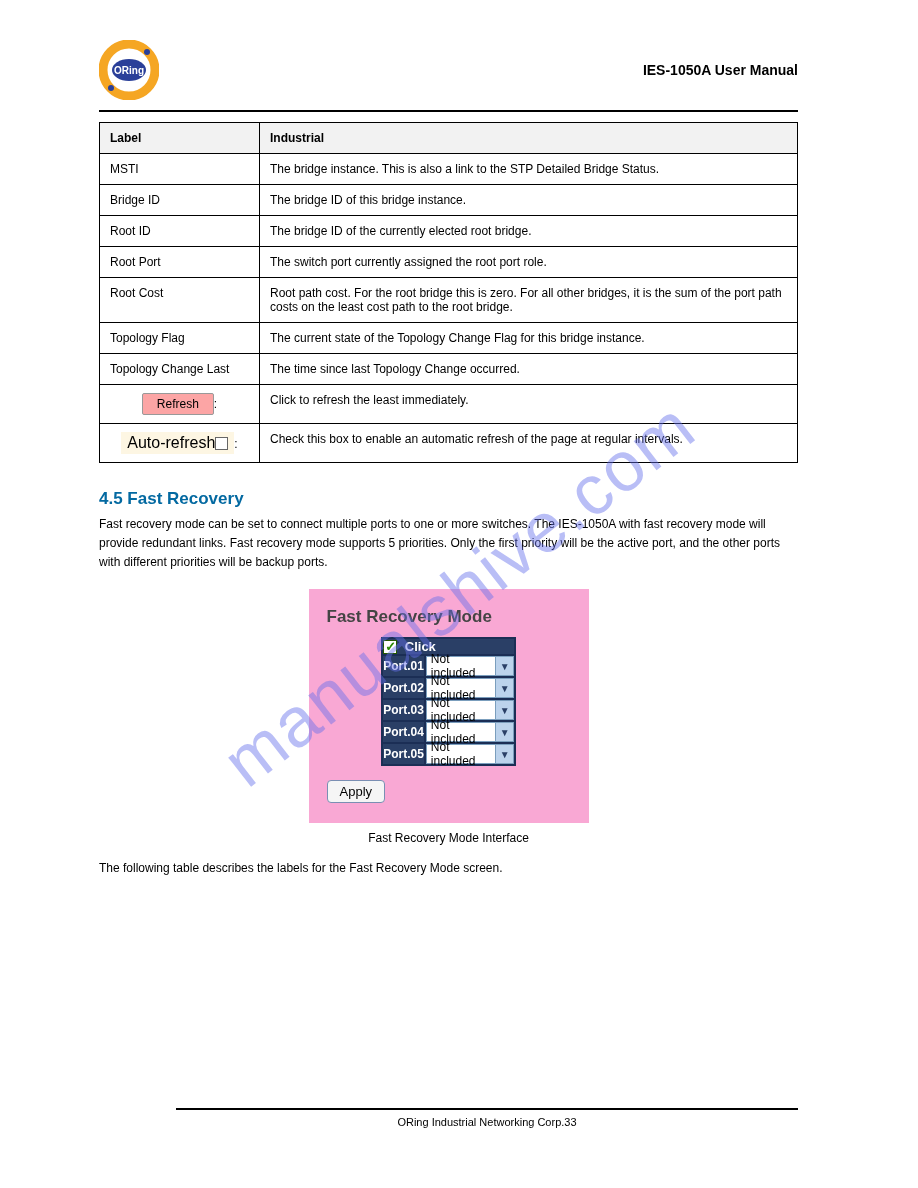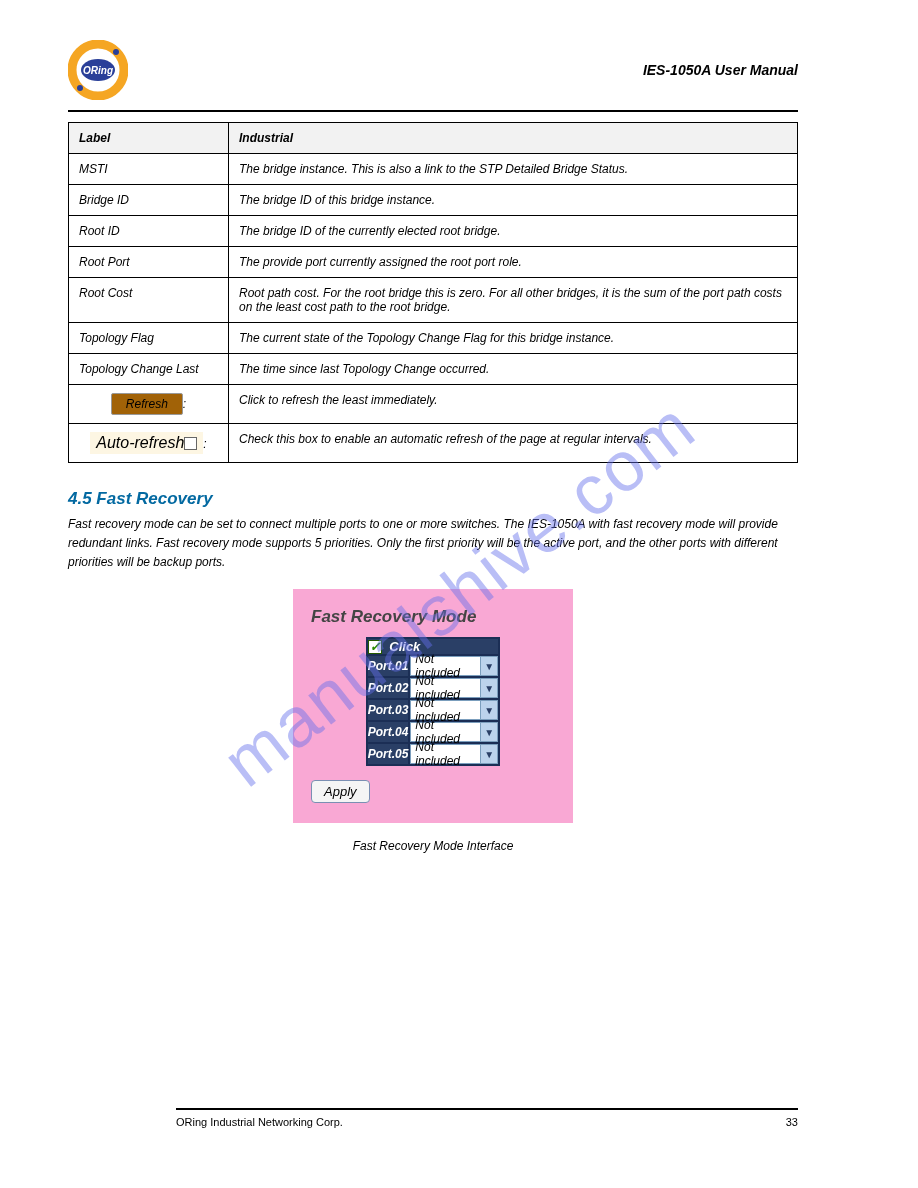--- a/index.html
+++ b/index.html
@@ -6,23 +6,22 @@
   body {
     font-family: Arial, sans-serif;
     font-size: 13px;
     color: #000;
     background: #fff;
     width: 918px;
     height: 1188px;
     position: relative;
   }
   .page {
-    padding: 40px 120px 40px 68px;
-    position: relative;
-    font-style: italic;
+    padding: 40px 120px 40px 99px;
+    position: relative;
   }
   .header {
     display: flex;
     align-items: center;
     gap: 20px;
     padding-bottom: 10px;
     border-bottom: 2px solid #000;
     margin-bottom: 10px;
   }
   .logo {
@@ -49,21 +48,21 @@
   table.params th {
     background: #f2f2f2;
     font-weight: bold;
   }
   table.params td:first-child {
     width: 160px;
   }
   .btn-img {
     display: inline-block;
     border: 1px solid #999;
-    background: #a16207;
+    background: #fca5a5;
     padding: 3px 14px;
     font-size: 12px;
     border-radius: 2px;
     text-align: center;
   }
   .chk-img {
     display: inline-flex;
     align-items: center;
     background: #fdf6e3;
     padding: 2px 6px;
@@ -171,36 +170,36 @@
     display: inline-block;
     border: 1px solid #7a8fb3;
     border-radius: 4px;
     padding: 3px 12px;
     background: #f5f5f5;
     font-size: 13px;
   }
   .caption {
     text-align: center;
     font-size: 12px;
-    margin-top: 16px;
+    margin-top: 8px;
   }
   .note {
     font-size: 12px;
     margin-top: 16px;
   }
   .footer {
     position: absolute;
     bottom: 60px;
     left: 176px;
     right: 120px;
     border-top: 2px solid #000;
     padding-top: 6px;
     font-size: 11px;
     display: flex;
-    justify-content: space-between;
+    justify-content: center;
   }
   .watermark {
     position: absolute;
     top: 50%;
     left: 50%;
     transform: translate(-50%, -50%) rotate(-38deg);
     font-size: 70px;
     color: rgba(100, 110, 235, 0.45);
     pointer-events: none;
     font-weight: normal;
@@ -239,21 +238,21 @@
       <tr>
         <td>Bridge ID</td>
         <td>The bridge ID of this bridge instance.</td>
       </tr>
       <tr>
         <td>Root ID</td>
         <td>The bridge ID of the currently elected root bridge.</td>
       </tr>
       <tr>
         <td>Root Port</td>
-        <td>The provide port currently assigned the root port role.</td>
+        <td>The switch port currently assigned the root port role.</td>
       </tr>
       <tr>
         <td>Root Cost</td>
         <td>Root path cost. For the root bridge this is zero. For all other bridges, it is the sum of the port path costs on the least cost path to the root bridge.</td>
       </tr>
       <tr>
         <td>Topology Flag</td>
         <td>The current state of the Topology Change Flag for this bridge instance.</td>
       </tr>
       <tr>
@@ -335,20 +334,21 @@
             <span class="arrow">▼</span>
           </div>
         </td>
       </tr>
     </tbody>
       </table>
     <div class="apply-btn">Apply</div>
   </div>
 
   <div class="caption">Fast Recovery Mode Interface</div>
+  <div class="note">The following table describes the labels for the Fast Recovery Mode screen.</div>
 
 </div>
 
 <div class="footer">
   <span>ORing Industrial Networking Corp.</span>
   <span>33</span>
 </div>
 
 <div class="watermark">manualshive.com</div>
 

